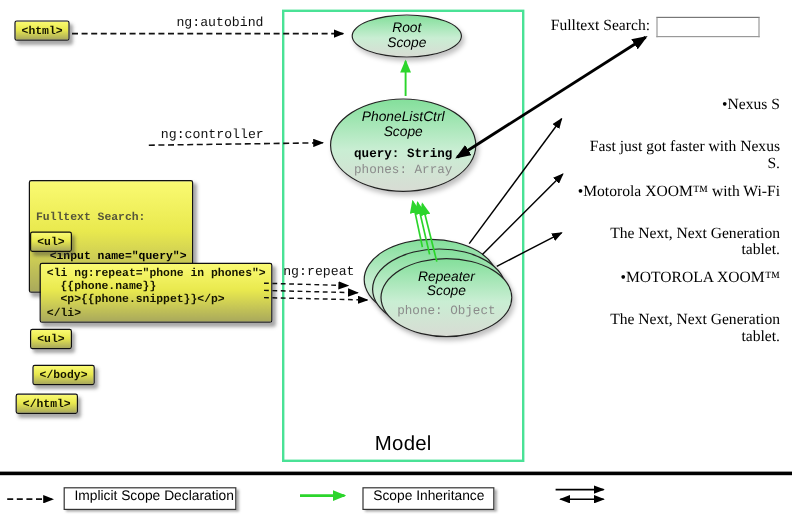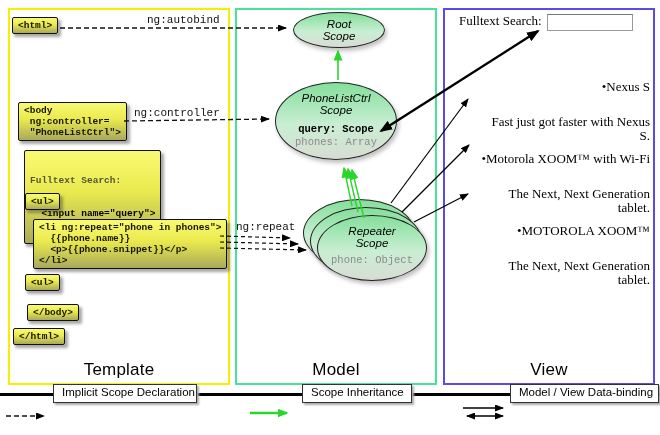--- a/index.html
+++ b/index.html
@@ -46,46 +46,37 @@
   .vs-input{margin-left:5px;width:80px;height:13px;border:1px solid #999;
             border-top-color:#777;background:#fff;font-family:"Liberation Serif",serif;
             font-size:11px;vertical-align:middle;}
   .view-list{position:absolute;left:468px;top:80px;width:182px;z-index:12;
              font-family:"Liberation Serif",serif;font-size:13px;line-height:14px;color:#000;text-align:right;}
   .v-name{margin-bottom:11px;}
   .v-bullet{display:inline-block;width:12px;}
   .v-desc{margin-bottom:9px;padding-left:12px;margin-top:21px;}
   
   .separator{position:absolute;left:0;top:393px;width:660px;height:3px;background:#000;}
-  .legend-box{position:absolute;top:384px;height:16px;border:1px solid #333;
+  .legend-box{position:absolute;top:406px;height:16px;border:1px solid #333;
               background:#fff;box-shadow:2px 2px 2px #aaa;
               font-size:11.5px;color:#000;text-align:center;
               padding:1px 8px 0 8px;white-space:nowrap;}
   
   .overlay{position:absolute;left:0;top:0;width:660px;height:435px;z-index:30;pointer-events:none;}
 </style>
 </head>
 <body>
 
 <div class="stage">
 
-  <div class="col col-template">
-    <div class="col-title">Template</div>
-  </div>
   <div class="col col-model">
     <div class="col-title">Model</div>
   </div>
-  <div class="col col-view">
-    <div class="col-title">View</div>
-  </div>
 
   <pre class="codebox" style="left:12px;top:17px;">&lt;html&gt;</pre>
-  <pre class="codebox" style="left:18px;top:102px;">&lt;body
- ng:controller=
- "PhoneListCtrl"&gt;</pre>
   <div class="codebox" style="left:24px;top:150px;">
     <div class="code-dim">Fulltext Search:</div>
     <div class="code-strong">  &lt;input name="query"&gt;</div>
   </div>
   <pre class="codebox" style="left:25px;top:193px;">&lt;ul&gt;</pre>
   <pre class="codebox" style="left:33px;top:219px;">&lt;li ng:repeat="phone in phones"&gt;
   {{phone.name}}
   &lt;p&gt;{{phone.snippet}}&lt;/p&gt;
 &lt;/li&gt;</pre>
   <pre class="codebox" style="left:25px;top:274px;">&lt;ul&gt;</pre>
@@ -97,21 +88,21 @@
   <div class="nglabel" style="left:236px;top:221px;">ng:repeat</div>
 
   <div class="ellipse e-root">
     <div class="etitle">Root
 Scope</div>
   </div>
 
   <div class="ellipse e-plc">
     <div class="etitle">PhoneListCtrl
 Scope</div>
-    <div class="eprop strong">query: Scope</div>
+    <div class="eprop strong">query: String</div>
     <div class="eprop dim">phones: Array</div>
   </div>
 
   <div class="ellipse e-rep back"></div>
   <div class="ellipse e-rep mid"></div>
   <div class="ellipse e-rep front">
     <div class="etitle">Repeater
 Scope</div>
     <div class="eprop dim">phone: Object</div>
   </div>
@@ -131,21 +122,20 @@
     </div>
     <div class="v-item">
       <div class="v-name"><span class="v-bullet">•</span><span>MOTOROLA XOOM™</span></div>
       <div class="v-desc">The Next, Next Generation tablet.</div>
     </div>
   </div>
 
   <div class="separator"></div>
   <div class="legend-box" style="left:53px;width:126px;">Implicit Scope Declaration</div>
   <div class="legend-box" style="left:302px;width:92px;">Scope Inheritance</div>
-  <div class="legend-box" style="left:510px;width:131px;">Model / View Data-binding</div>
 
   <svg class="overlay" viewBox="0 0 660 435">
     <defs>
       <marker id="ab" markerUnits="userSpaceOnUse" markerWidth="9" markerHeight="7" refX="8" refY="3.5" orient="auto-start-reverse">
         <path d="M0,0 L9,3.5 L0,7 z" fill="#000"></path>
       </marker>
       <marker id="abL" markerUnits="userSpaceOnUse" markerWidth="13" markerHeight="10" refX="11" refY="5" orient="auto-start-reverse">
         <path d="M0,0 L13,5 L0,10 z" fill="#000"></path>
       </marker>
       <marker id="ag" markerUnits="userSpaceOnUse" markerWidth="11" markerHeight="9" refX="9.5" refY="4.5" orient="auto-start-reverse">

